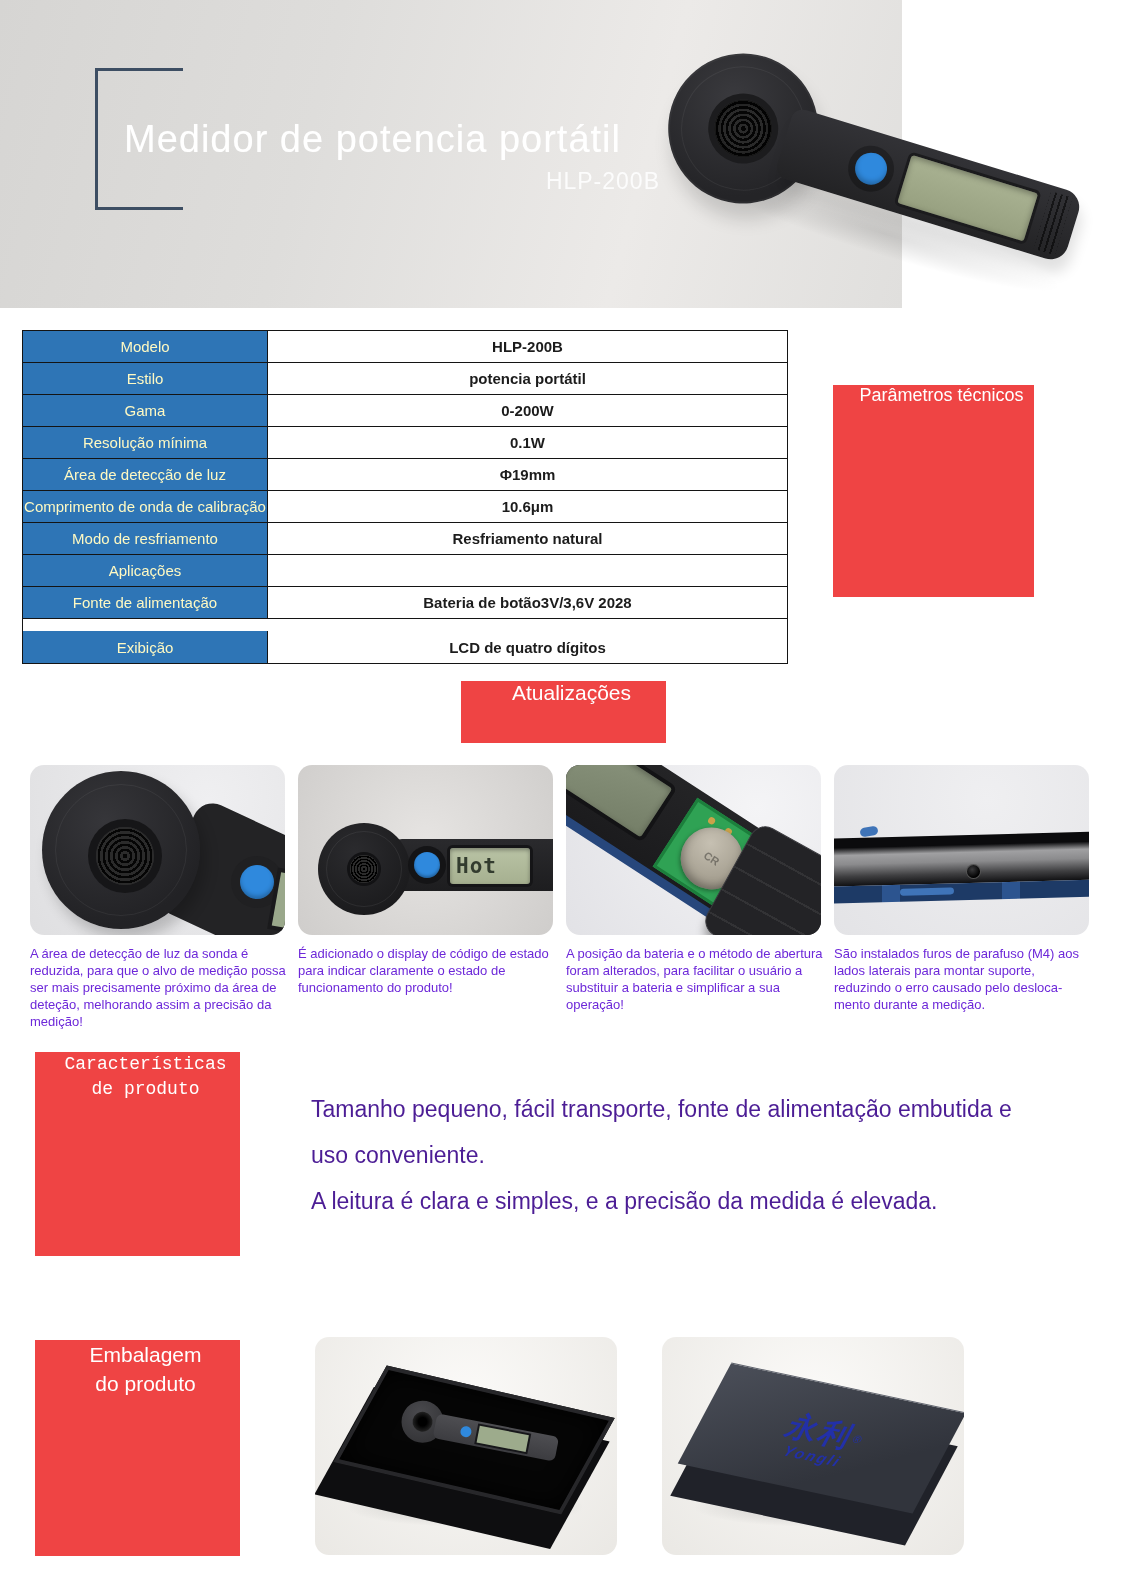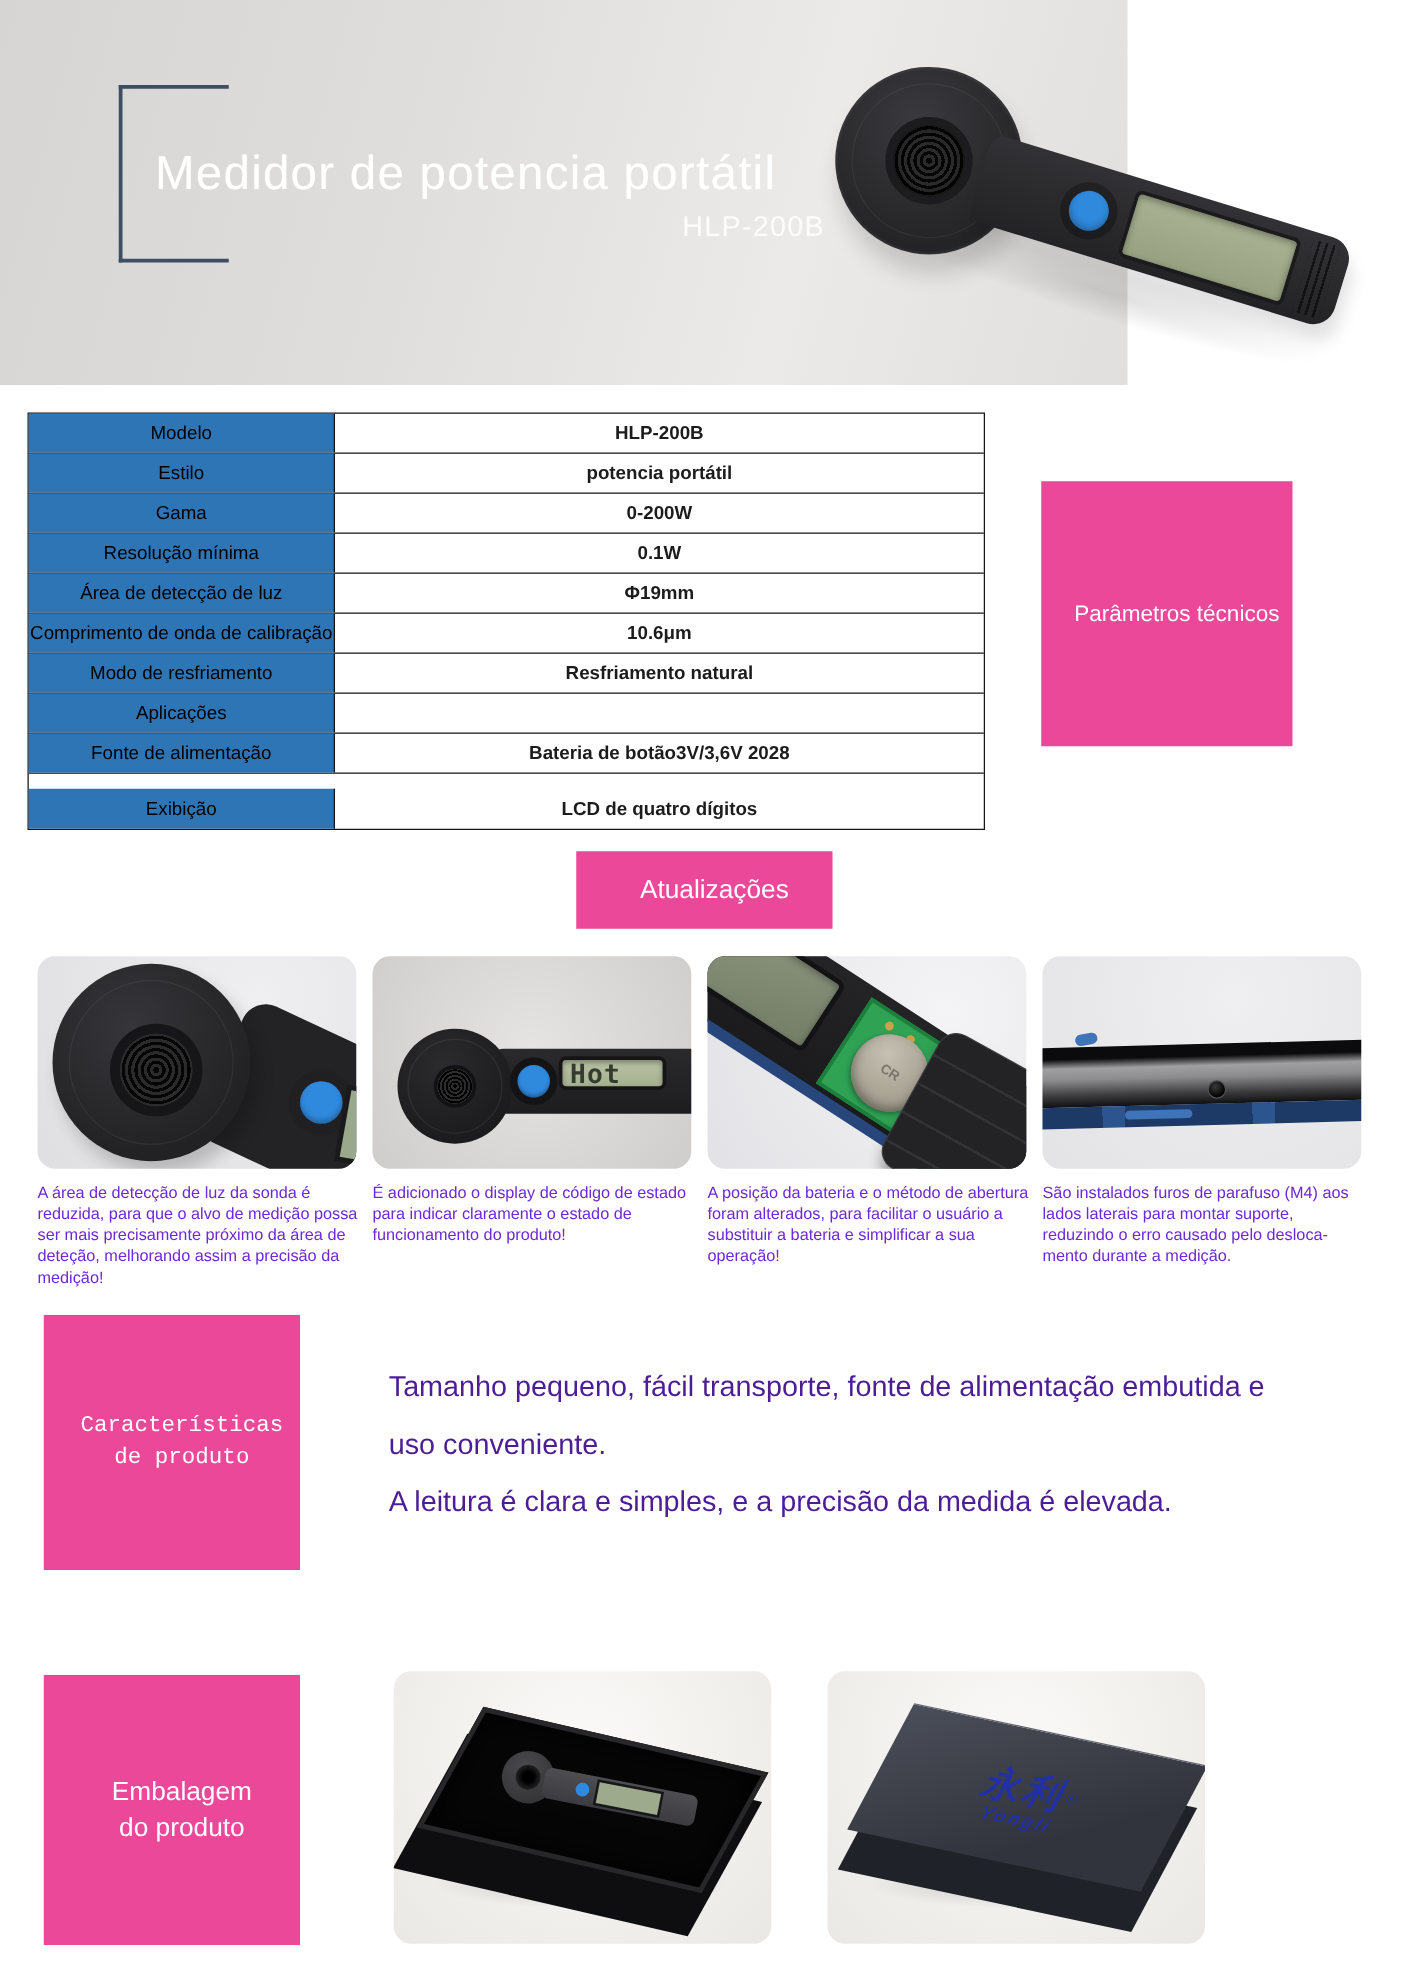--- a/index.html
+++ b/index.html
@@ -39,28 +39,28 @@
   .hd-lcd { position:absolute; left:244px; top:56px; width:132px; height:50px; border-radius:3px;
           background:linear-gradient(180deg,#a9b292,#97a080);
           box-shadow:inset 0 2px 6px rgba(0,0,0,0.35), 0 0 0 3px #1b1b1d; }
   .hd-grips { position:absolute; left:388px; top:50px; width:22px; height:60px;
           background:repeating-linear-gradient(90deg, transparent 0 4px, rgba(0,0,0,0.55) 4px 6px); }
 
   
   .spec-table { position:absolute; left:22px; top:330px; width:766px; border:1px solid #141414; background:#fff; }
   .spec-row { display:flex; height:32px; border-bottom:1px solid #141414; }
   .spec-row:last-child { border-bottom:none;margin-top:12px; }
-  .spec-label { width:245px; background:#2e75b6; color:#000000; font-size:15px;
+  .spec-label { width:245px; background:#2e75b6; color:#fef9c3; font-size:15px;
           display:flex; align-items:center; justify-content:center; border-right:1px solid #141414; }
   .spec-value { flex:1; display:flex; align-items:center; justify-content:center;
           font-size:15px; font-weight:bold; color:#1c1c1c; }
 
   
-  .gray-box { position:absolute; background:#ec4899; color:#ffffff; display:flex;
-          flex-direction:column; align-items:center; justify-content:center; text-align:center;padding-left:16px; }
+  .gray-box { position:absolute; background:#ef4444; color:#ffffff; display:flex;
+          flex-direction:column; align-items:center; text-align:center;padding-left:16px; }
   .gb-params { left:833px; top:385px; width:201px; height:212px; font-size:18px; }
   .gb-updates { left:461px; top:681px; width:205px; height:62px; font-size:21px; }
   .gb-features { left:35px; top:1052px; width:205px; height:204px; font-size:18px; line-height:1.4;font-family:Liberation Mono, monospace; }
   .gb-packaging { left:35px; top:1340px; width:205px; height:216px; font-size:21px; line-height:1.4; }
 
   
   .card { position:absolute; top:765px; width:255px; height:170px; border-radius:14px; overflow:hidden; }
   .card1 { left:30px; background:radial-gradient(circle at 70% 20%, #efeff1, #dfdfe1); }
   .card2 { left:298px; background:radial-gradient(circle at 50% 45%, #e6e4e2, #cfcdcb); }
   .card3 { left:566px; background:radial-gradient(circle at 75% 25%, #f4f4f6, #e2e2e6); }
@@ -85,21 +85,21 @@
           background:radial-gradient(circle at 40% 32%, #2b2b2e, #1b1b1d 75%); }
   .c2-head::after { content:""; position:absolute; inset:8px; border-radius:50%;
           border:1px solid rgba(255,255,255,0.07); }
   .c2-target { position:absolute; left:52px; top:90px; width:28px; height:28px; border-radius:50%;
           background:repeating-radial-gradient(circle, #000 0 1.5px, #2c2c2c 1.5px 3px);
           box-shadow:0 0 0 3px #121214; }
   .c2-bar { position:absolute; left:96px; top:74px; width:160px; height:52px; border-radius:8px 0 0 8px;
           background:linear-gradient(180deg,#2a2a2d,#1d1d1f); }
   .c2-btn { position:absolute; left:116px; top:87px; width:26px; height:26px; border-radius:50%;
           background:#2f89dd; box-shadow:0 0 0 6px #141416, inset 0 -2px 3px rgba(0,0,0,0.3); }
-  .c2-lcd { position:absolute; left:152px; top:83px; width:80px; height:21px; border-radius:3px;
+  .c2-lcd { position:absolute; left:152px; top:83px; width:80px; height:36px; border-radius:3px;
           background:linear-gradient(180deg,#b9c3a5,#a6b090);
           box-shadow:inset 0 2px 4px rgba(0,0,0,0.35), 0 0 0 3px #151517;
           font-family:"DejaVu Sans Mono", monospace; font-weight:bold; font-size:21px;
           color:#333c2f; display:flex; align-items:center; padding-left:6px; letter-spacing:1px; }
 
   .c3-device { position:absolute; left:0; top:-60px; width:380px; height:130px;
           transform:rotate(33deg); transform-origin:0 60px; }
   .c3-bar { position:absolute; left:-10px; top:8px; width:380px; height:96px; border-radius:10px;
           background:linear-gradient(180deg,#242426,#1b1b1d); }
   .c3-bar::after { content:""; position:absolute; left:4px; bottom:-7px; width:96%; height:9px;

